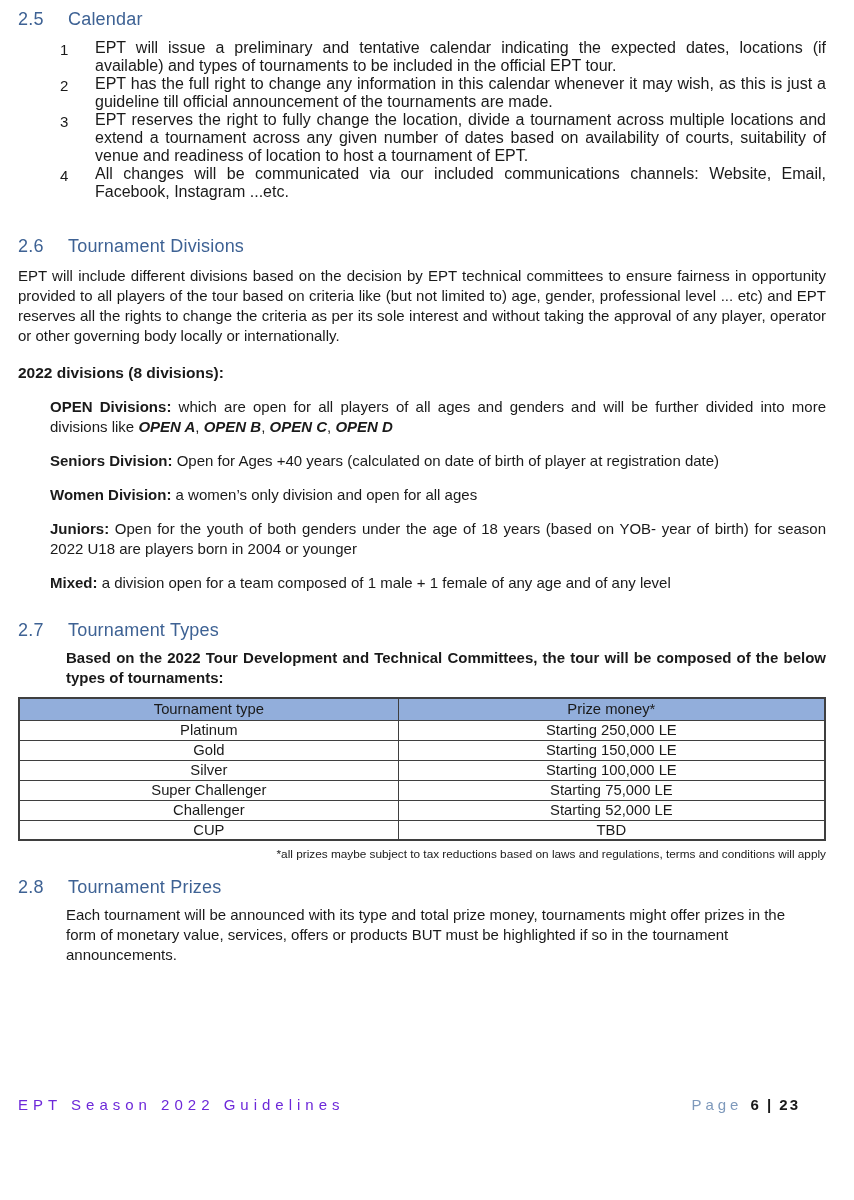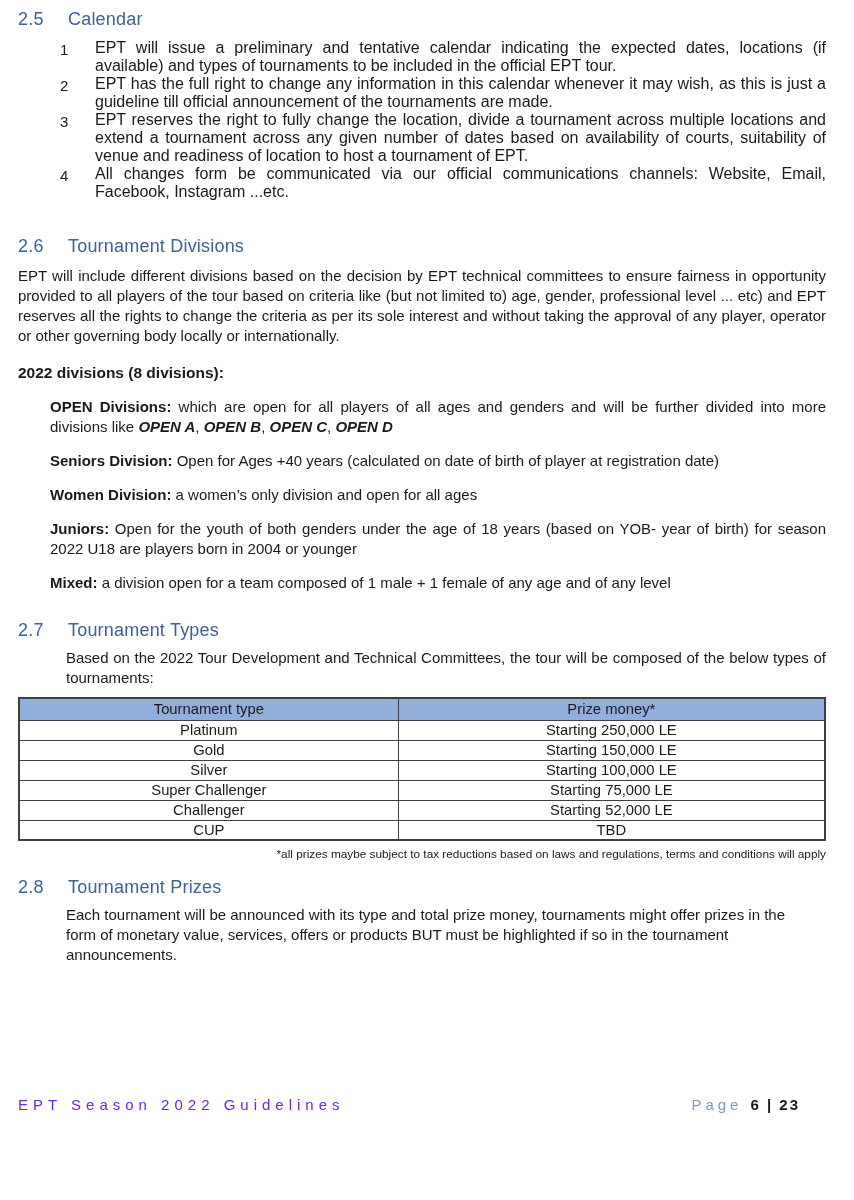--- a/index.html
+++ b/index.html
@@ -32,21 +32,21 @@
   
   .sec-26 { margin-top: 35px; }
   .intro { margin-top: 9px; }
   .subheading { margin-top: 17px; font-weight: 700; font-size: 15.5px; }
   .division { margin: 14px 0 0 32px; text-align: justify; }
   .division b { font-weight: 700; }
   .bi { font-weight: 700; font-style: italic; }
   
   .sec-27 { margin-top: 27px; }
   .indent { margin-left: 48px; }
-  .types-intro { margin-top: 7px; }
+  .types-intro { margin-top: 7px; font-weight: bold; }
   
   .prize-table {
     width: 100%; margin-top: 9px;
     border-collapse: collapse;
     border: 2px solid #3f3f3f;
     font-size: 14.8px;
   }
   .prize-table th, .prize-table td {
     border: 1px solid #3f3f3f;
     text-align: center; padding: 0 4px;
@@ -89,21 +89,21 @@
       <div class="num-item">
         <span class="li-num">2</span>
         <div class="li-text">EPT has the full right to change any information in this calendar whenever it may wish, as this is just a guideline till official announcement of the tournaments are made.</div>
       </div>
       <div class="num-item">
         <span class="li-num">3</span>
         <div class="li-text">EPT reserves the right to fully change the location, divide a tournament across multiple locations and extend a tournament across any given number of dates based on availability of courts, suitability of venue and readiness of location to host a tournament of EPT.</div>
       </div>
       <div class="num-item">
         <span class="li-num">4</span>
-        <div class="li-text">All changes form be communicated via our official communications channels: Website, Email, Facebook, Instagram ...etc.</div>
+        <div class="li-text">All changes will be communicated via our included communications channels: Website, Email, Facebook, Instagram ...etc.</div>
       </div>
     </div>
   </section>
 
   <section class="sec-26">
     <h2 class="sec-heading"><span class="h-num">2.6</span><span>Tournament Divisions</span></h2>
     <p class="intro justify">EPT will include different divisions based on the decision by EPT technical committees to ensure fairness in opportunity provided to all players of the tour based on criteria like (but not limited to) age, gender, professional level ... etc) and EPT reserves all the rights to change the criteria as per its sole interest and without taking the approval of any player, operator or other governing body locally or internationally.</p>
     <p class="subheading">2022 divisions (8 divisions):</p>
 
     <p class="division"><b>OPEN Divisions:</b><span> which are open for all players of all ages and genders and will be further divided into more divisions like </span><span class="bi">OPEN A</span><span>, </span><span class="bi">OPEN B</span><span>, </span><span class="bi">OPEN C</span><span>, </span><span class="bi">OPEN D</span></p>

